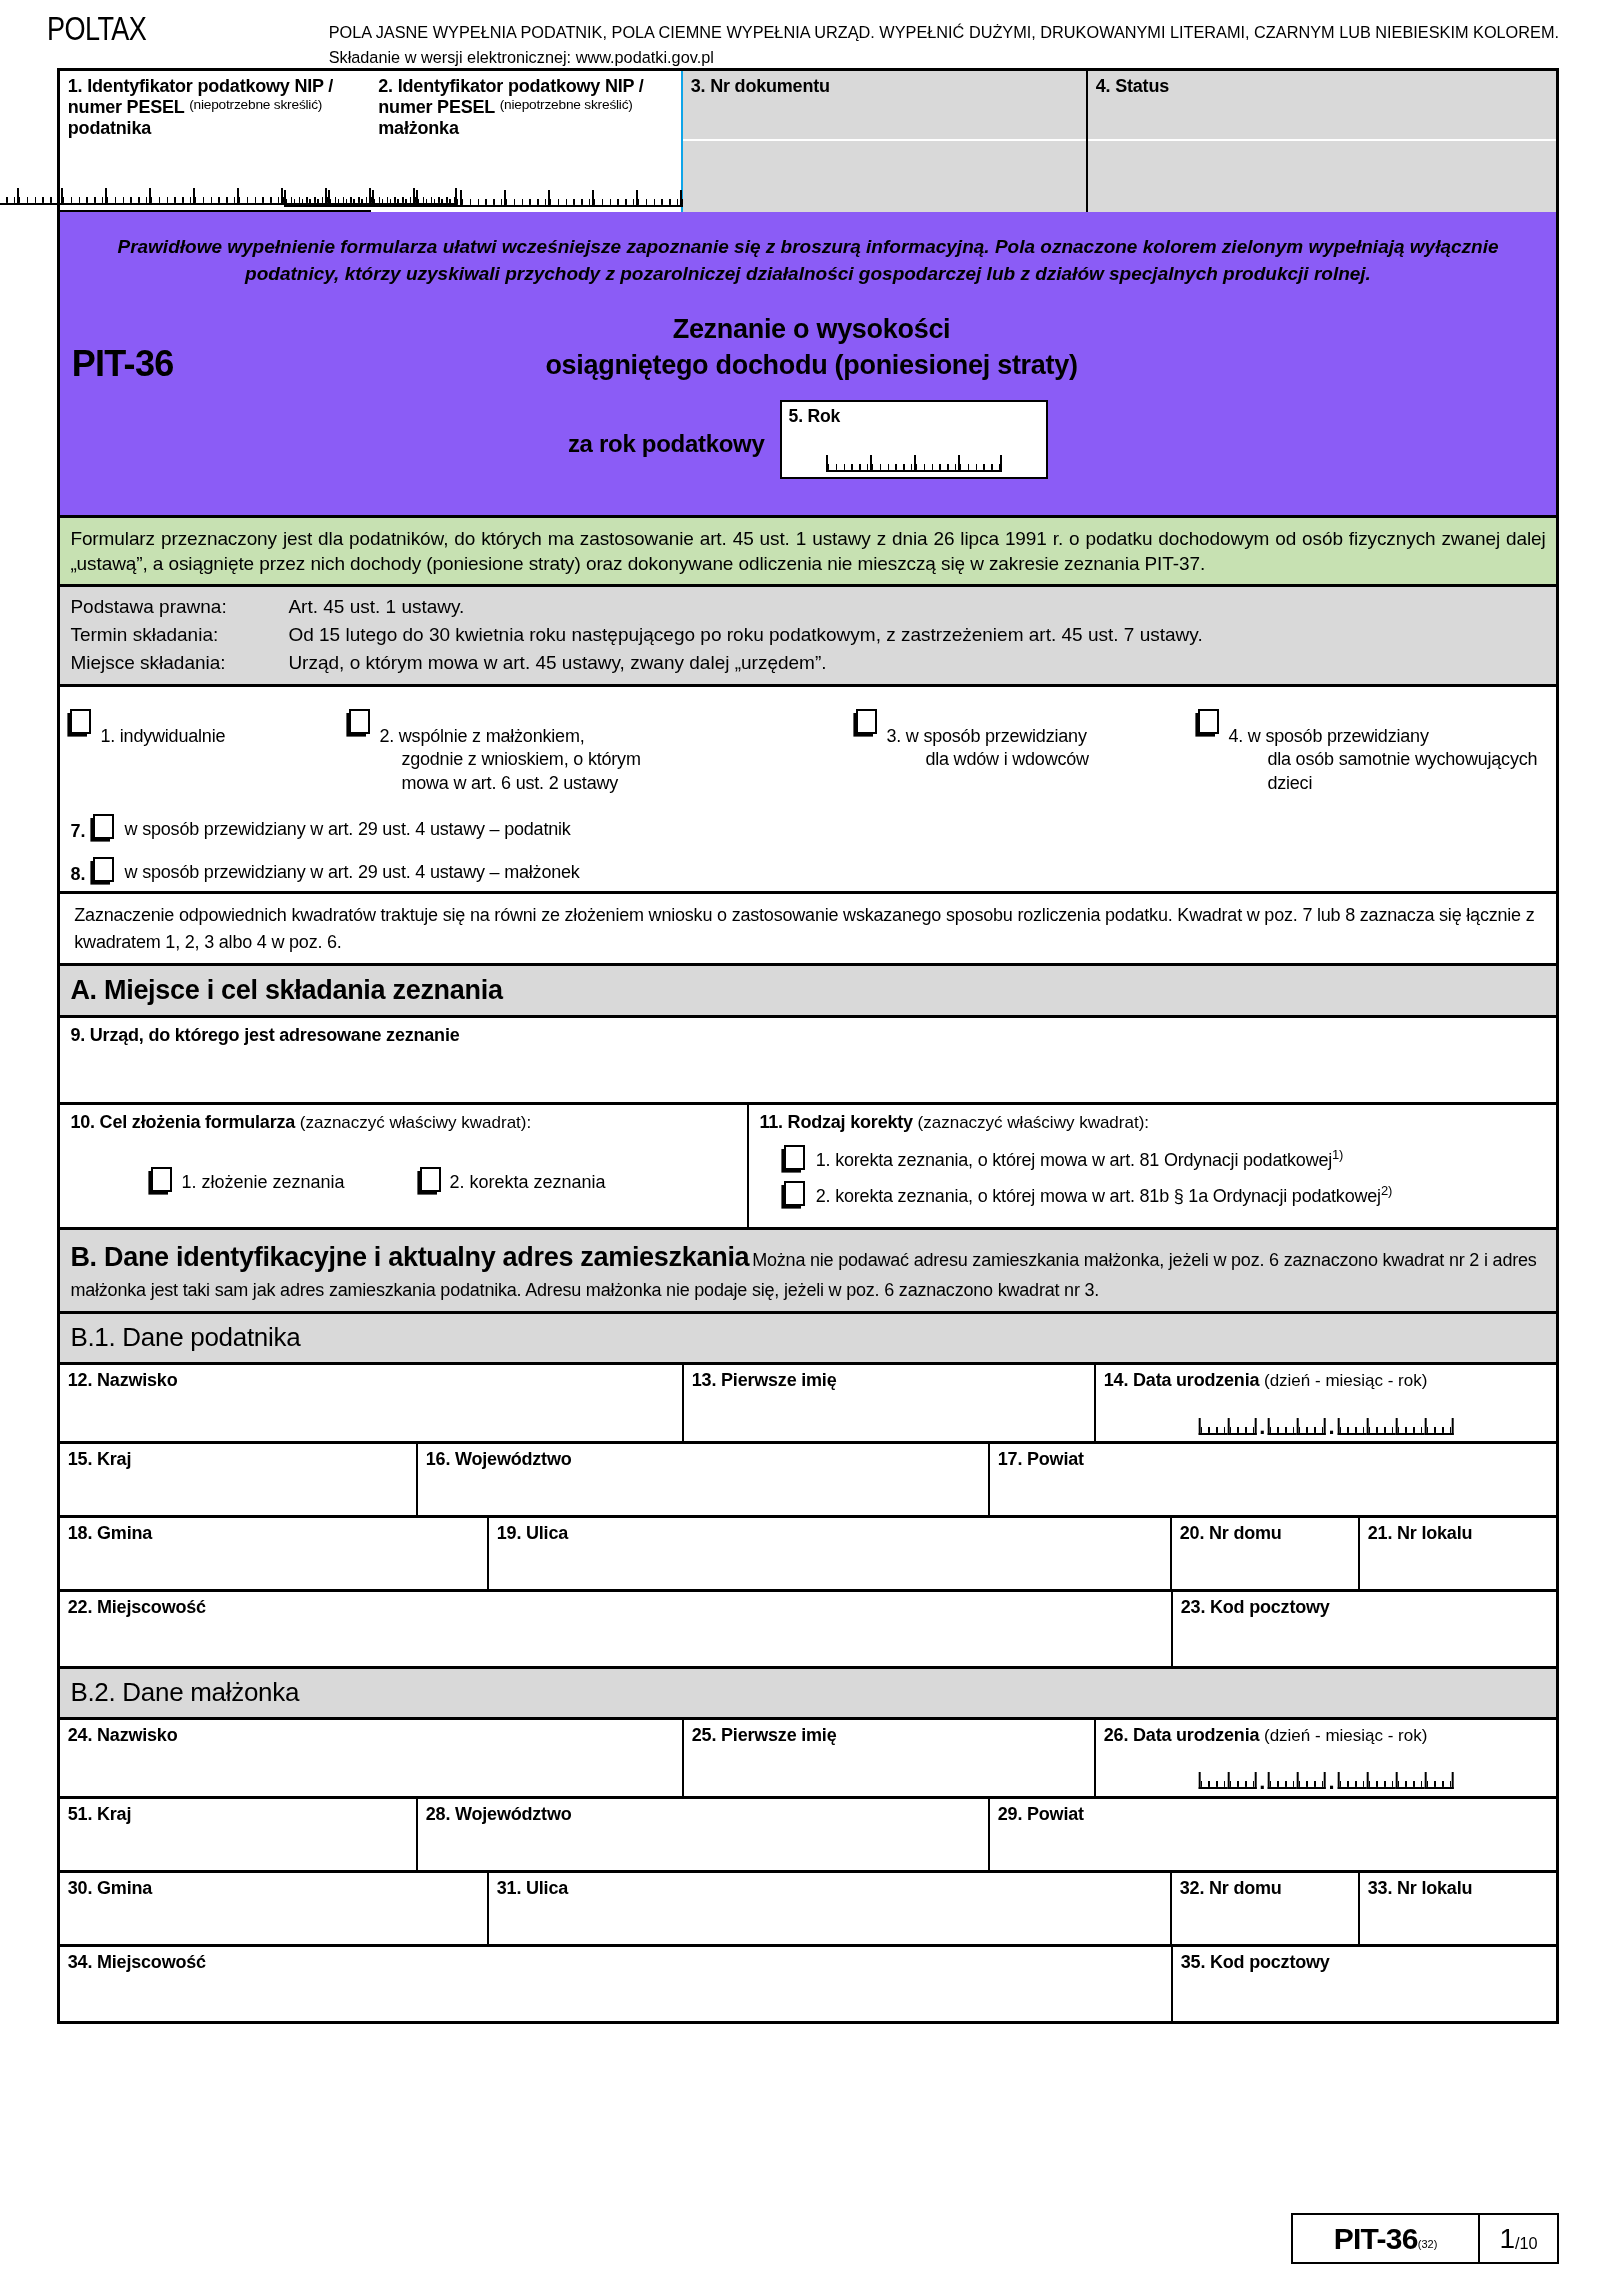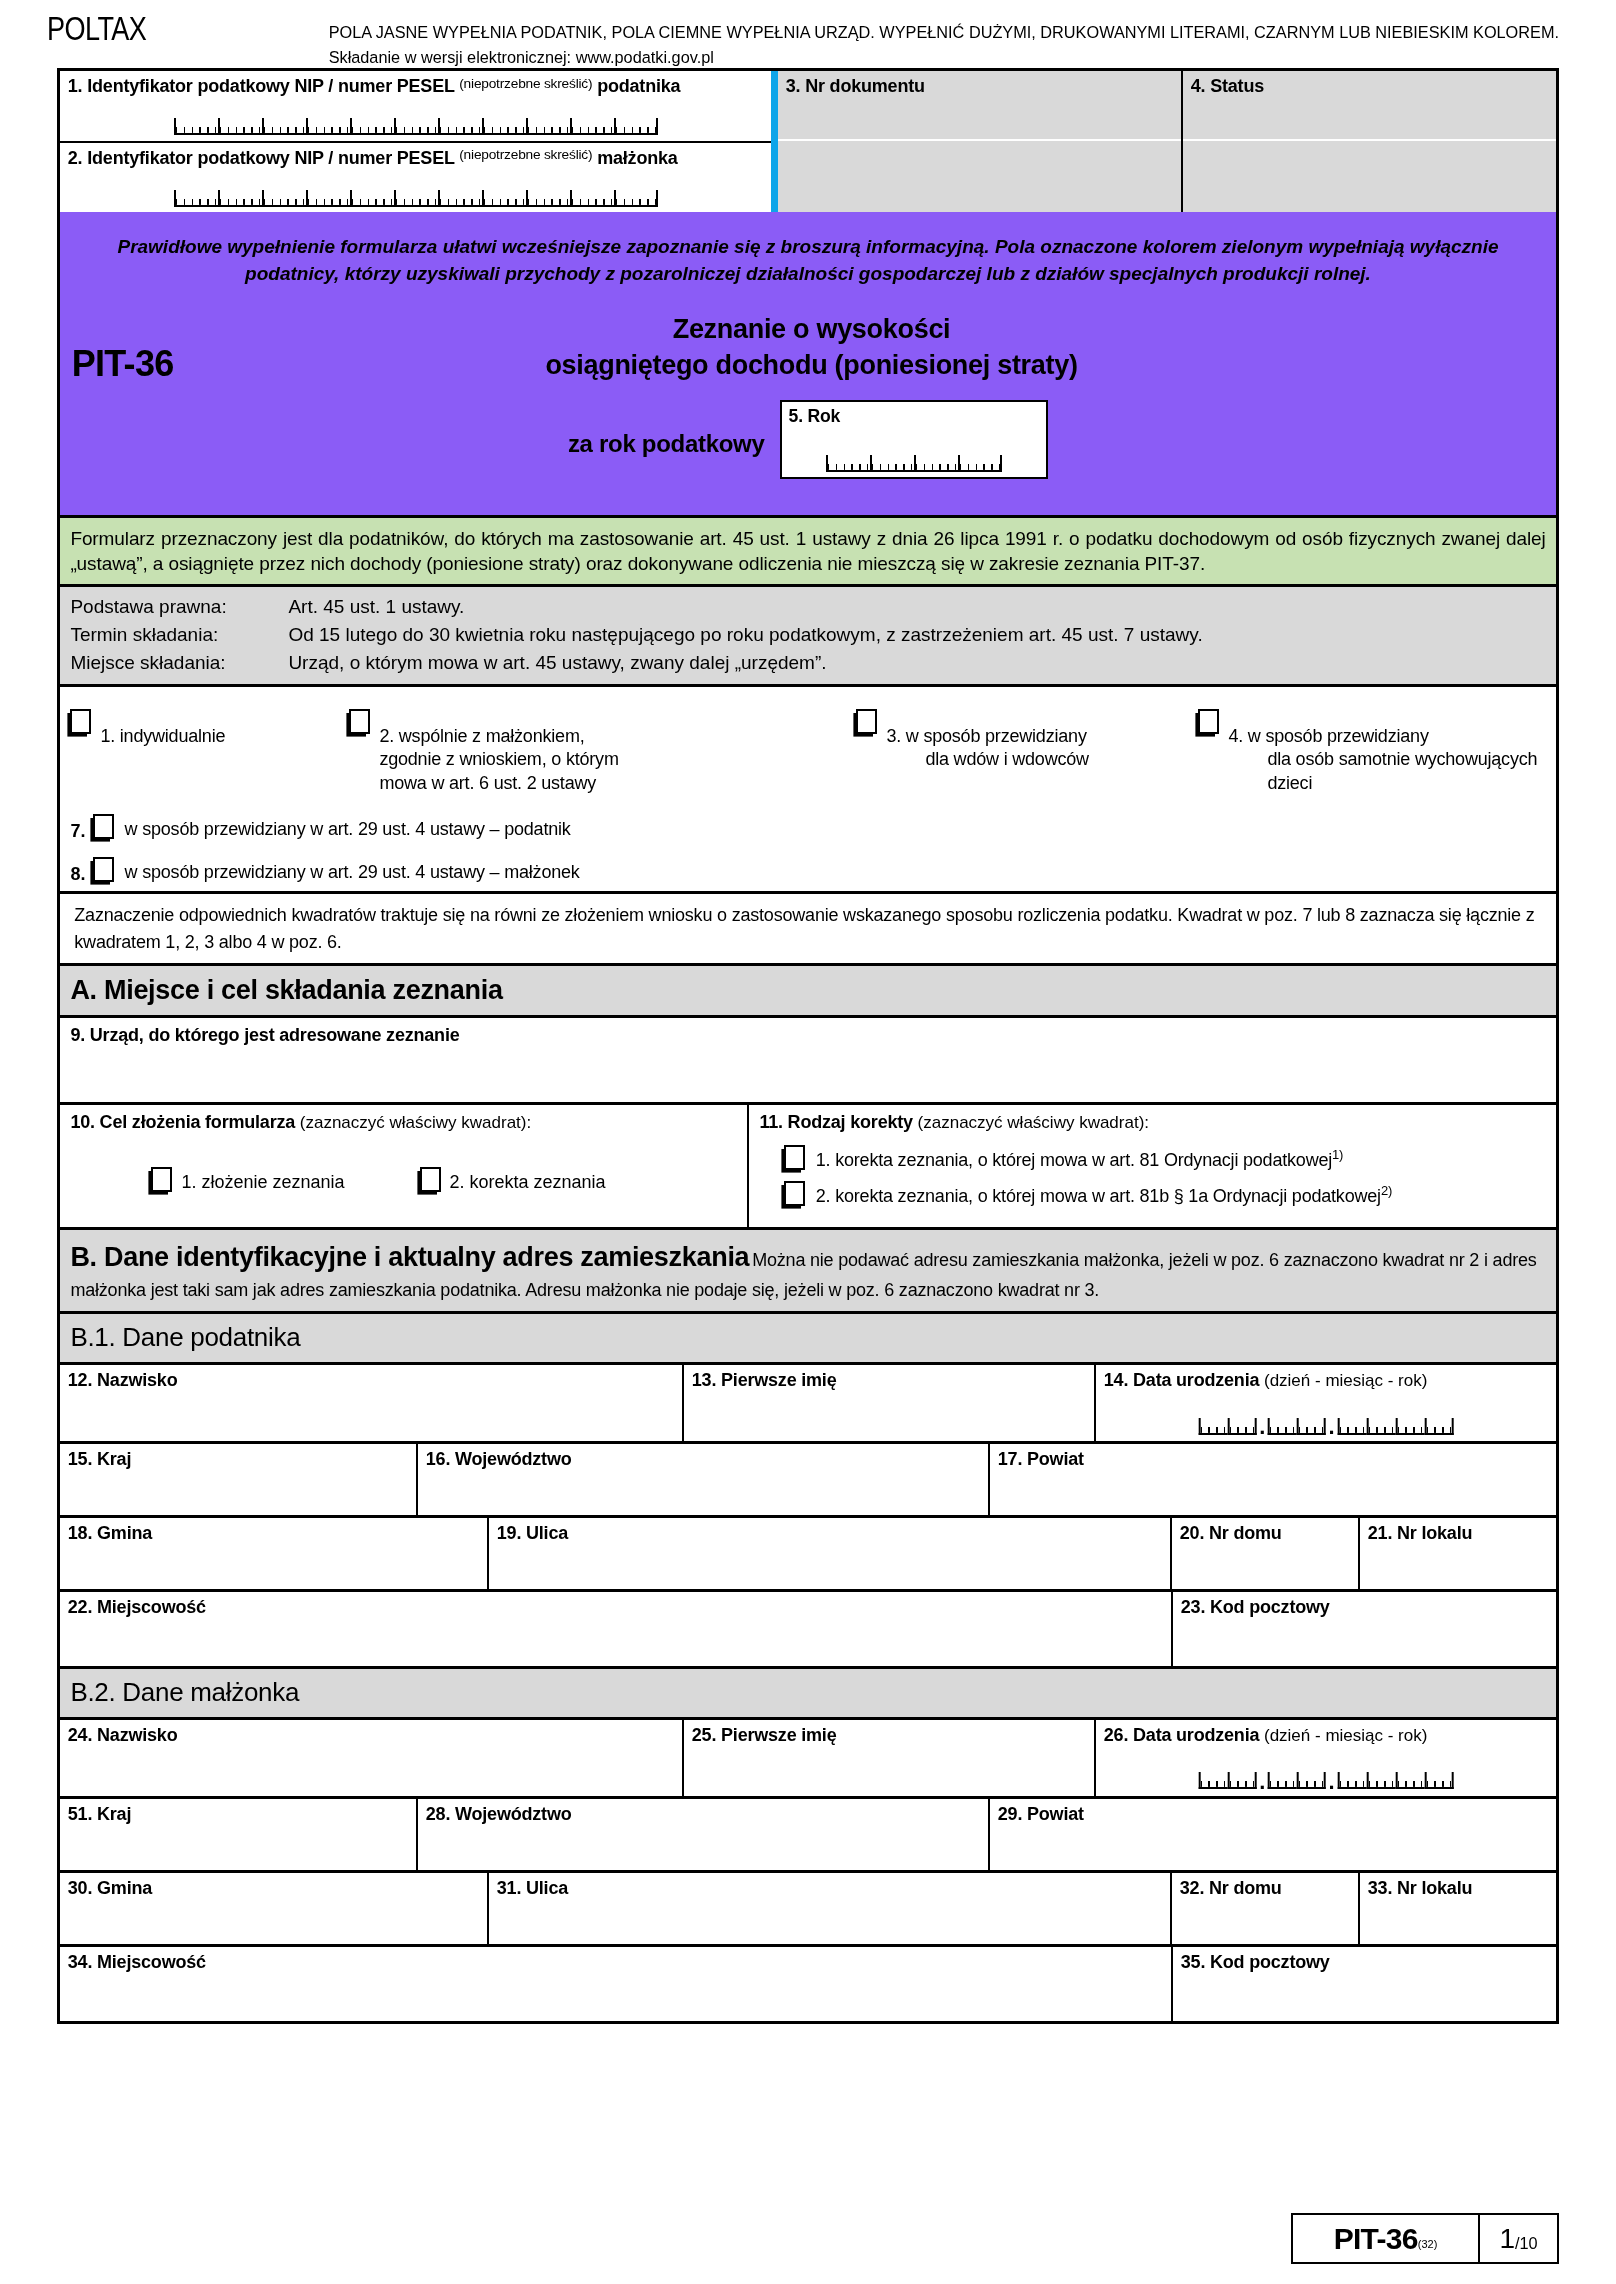--- a/index.html
+++ b/index.html
@@ -17,21 +17,21 @@
   .row { display:flex; border-top:3.3px solid #000; }
   .row:first-child { border-top:none; }
   .cell { position:relative; border-left:2px solid #000; padding:5.2px 7.8px; }
   .cell:first-child { border-left:none; }
   .lbl { font-size:18px; font-weight:bold; letter-spacing:-0.2px; }
   .lbl-rest { font-size:17px; font-weight:normal; }
   .small-sup { font-size:13.7px; font-weight:normal; position:relative; top:-4.6px; }
 
   
   .toprow { height:141px; }
-  .idcol { width:718px; display:flex; flex-direction:column; border-right:7px solid #0ea5e9; }
+  .idcol { width:623px; display:flex; border-right:2px solid #0ea5e9; }
   .idcell { position:relative; padding:5.2px 7.8px; flex:1; }
   .idcell.first { border-bottom:2.6px solid #000; }
   .office-cell { position:relative; padding:5.2px 7.8px; background:#d9d9d9; }
   .office-cell.midline::after { content:""; position:absolute; left:0; right:0; top:68px; height:2px; background:#fff; }
   .office-3 { width:405px; border-right:2px solid #000; }
   .office-4 { flex:1; }
 
   
   .comb { display:inline-flex; align-items:flex-end; }
   .comb .seg { width:var(--segw,44px); height:17px; border-left:2px solid #000; border-bottom:2px solid #000;
@@ -61,21 +61,21 @@
   
   .chk { flex:none; display:inline-block; width:21px; height:25px; background:#fff;
          border:2px solid #000; box-shadow:-3.3px 3.3px 0 -0.7px #000; cursor:pointer; }
 
   
   .sec6 { padding:6.5px 10.4px 9px; }
   .s6opts { display:flex; margin-top:15.6px; }
   .opt { display:flex; align-items:flex-start; }
   .opt .chk { margin-right:9px; }
   .optlines { font-size:18px; line-height:1.32; margin-top:15.6px; letter-spacing:-0.2px; }
-  .optlines .cont { }
+  .optlines .cont { margin-left:22px; }
   .optlines .cont2 { margin-left:39px; }
   .w1 { width:279px; } .w2 { width:507px; } .w3 { width:342px; } .w4 { flex:1; }
   .r78 { display:flex; align-items:flex-end; margin-top:18px; }
   .rnum { font-size:18px; font-weight:bold; margin-right:7.8px; transform:translateY(2.6px); }
   .r78 .chk { margin-right:10.4px; }
   .rtext { font-size:18px; transform:translateY(1.3px); letter-spacing:-0.2px; }
 
   .note6 { border-top:3.3px solid #000; padding:7.8px 14.3px; font-size:18px; line-height:1.5; letter-spacing:-0.2px; }
 
   .sechdr { background:#d9d9d9; border-top:3.3px solid #000; padding:9px 10.4px; font-size:27px; font-weight:bold; letter-spacing:-0.3px; }

